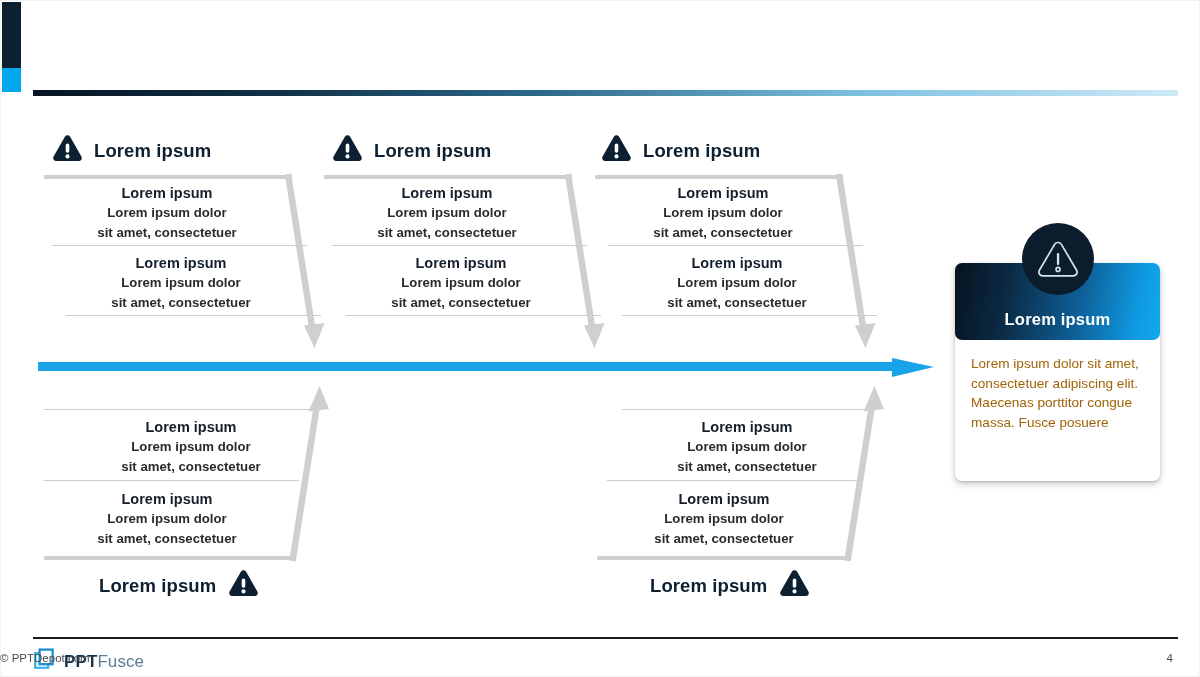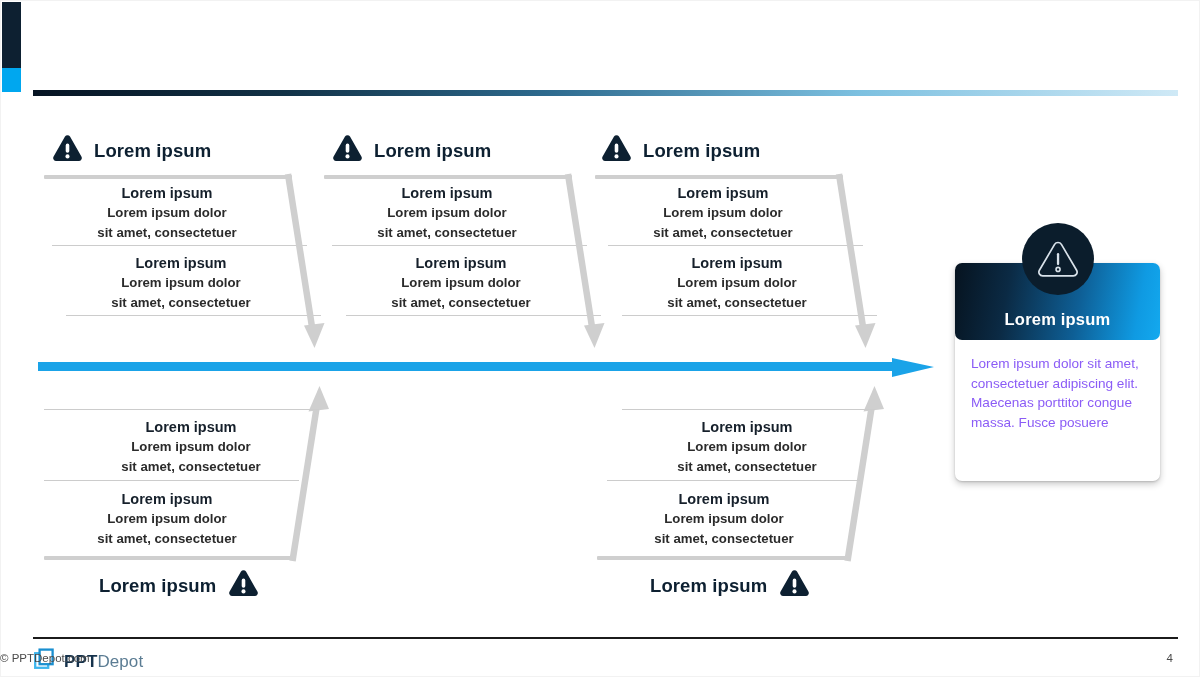--- a/index.html
+++ b/index.html
@@ -63,21 +63,21 @@
     font-size:16.5px;font-weight:700;color:#ffffff;padding-bottom:11px;letter-spacing:.2px;
   }
   .result-badge{
     position:absolute;left:50%;top:-40px;margin-left:-36px;width:72px;height:72px;
     border-radius:50%;background:#0b1d2c;
     display:flex;align-items:center;justify-content:center;
   }
   .result-body{
     position:absolute;left:0;top:77px;width:202px;
     padding:14px 4px 0 16px;box-sizing:border-box;
-    font-size:13.6px;line-height:19.5px;color:#8b5cf6;
+    font-size:13.6px;line-height:19.5px;color:#a16207;
   }
 
   
   .footer-rule{position:absolute;left:33px;top:637px;width:1145px;height:2px;background:#1b1b1b;}
   .footer{position:absolute;left:0;top:645px;width:1200px;height:32px;}
   .logo{position:absolute;left:34px;top:3px;display:flex;align-items:center;gap:7px;}
   .logo-text{font-size:17px;color:#5b7c93;letter-spacing:.1px;}
   .logo-text b{color:#15324c;font-weight:700;}
   .copy{
     position:absolute;left:0;top:7px;width:1200px;text-align:left;
@@ -304,20 +304,20 @@
 
   <div class="footer-rule"></div>
   <div class="footer">
     <div class="logo">
       <span>
         <svg width="23" height="23" viewBox="0 0 23 23">
           <rect x="1.2" y="5.2" width="13.0" height="14.6" fill="none" stroke="#3fb6ee" stroke-width="2.3"></rect>
           <rect x="5.6" y="1.6" width="13.0" height="14.6" fill="#ffffff" stroke="#1a8fd0" stroke-width="2.3"></rect>
         </svg>
       </span>
-      <span class="logo-text"><b>PPT</b><span>Depot</span></span>
+      <span class="logo-text"><b>PPT</b><span>Fusce</span></span>
     </div>
     <div class="copy">© PPTDepot.com</div>
     <div class="pageno">4</div>
   </div>
 
   <div class="edge-shadow"></div>
 </div>
 
 </body></html>

